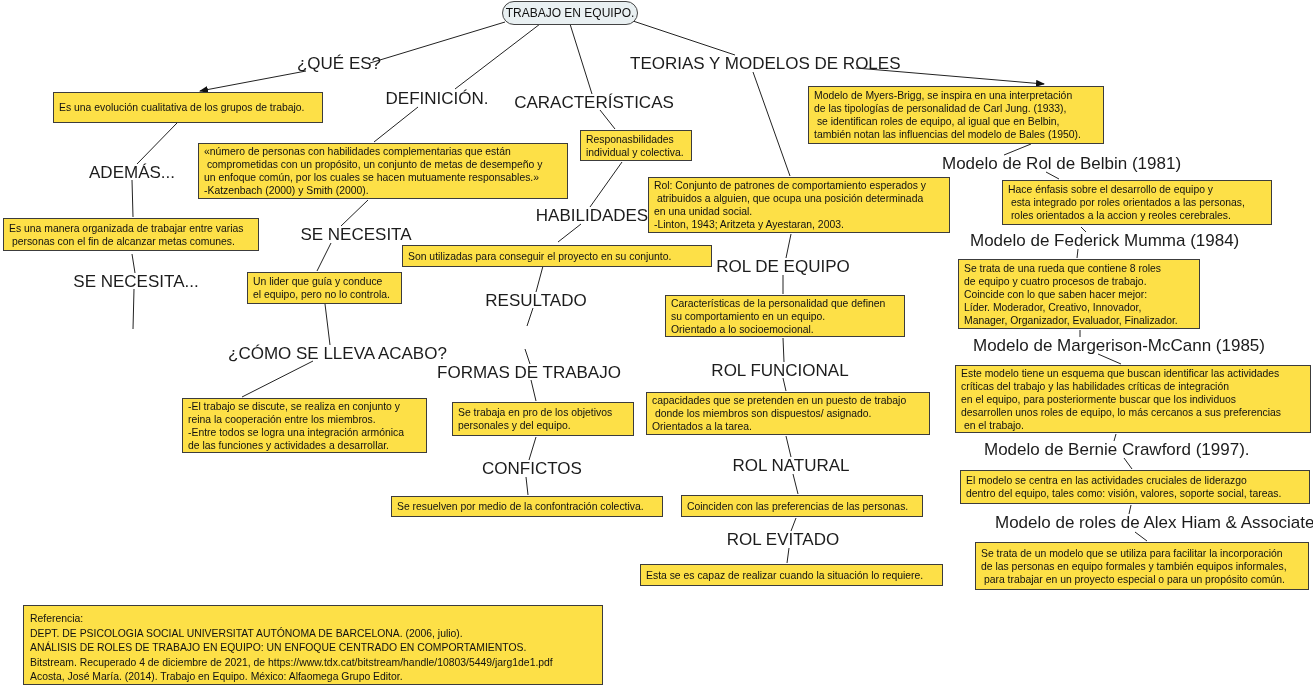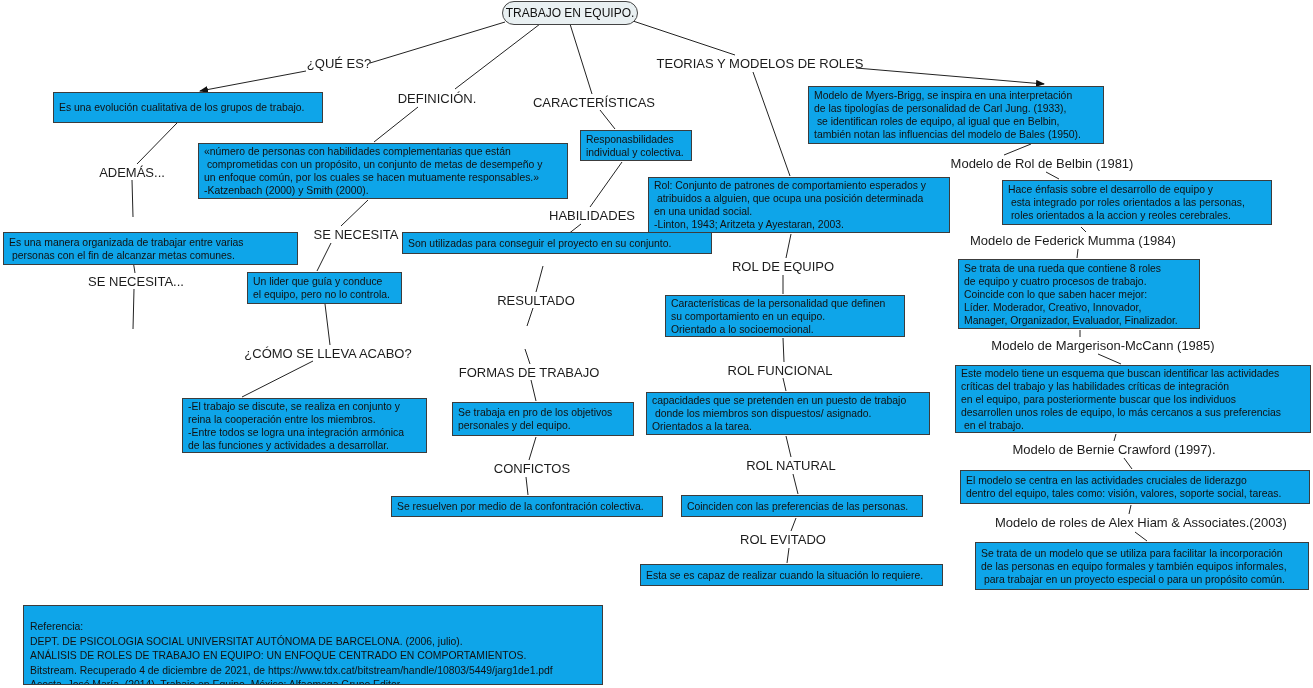--- a/index.html
+++ b/index.html
@@ -1,26 +1,26 @@
 <!DOCTYPE html>
 <html><head>
 <meta charset="utf-8">
 <style>
   html,body{margin:0;padding:0;background:#fff;}
   #stage{position:relative;width:1313px;height:688px;background:#ffffff;overflow:hidden;
          font-family:"Liberation Sans",sans-serif;}
   #edges{position:absolute;left:0;top:0;z-index:1;}
   .node{position:absolute;box-sizing:border-box;z-index:2;color:#111;}
-  .box{background:#0ea5e9;border:1px solid #3c3c3c;font-size:10.4px;line-height:13px;
+  .box{background:#fde047;border:1px solid #3c3c3c;font-size:10.4px;line-height:13px;
        white-space:pre;display:flex;align-items:center;justify-content:flex-start;
        padding:1px 5px;overflow:hidden;}
-  .label{font-size:13px;line-height:14px;text-align:center;white-space:nowrap;color:#1c1c1c;}
+  .label{font-size:17px;line-height:14px;text-align:center;white-space:nowrap;color:#1c1c1c;}
   .oval{background:#e9f0f2;border:1.5px solid #444;border-radius:12px;font-size:12px;
         display:flex;align-items:center;justify-content:center;white-space:nowrap;}
-  .ref{align-items:flex-start;line-height:14.5px;padding:14px 6px;}
+  .ref{align-items:flex-start;line-height:14.5px;padding:6px 6px;}
 </style>
 </head>
 <body>
 
 <div id="stage">
 
   <svg id="edges" width="1313" height="688">
     <defs>
       <marker id="arr" markerWidth="10" markerHeight="8" refX="8" refY="3.5" orient="auto">
         <polygon points="0 0, 9 3.5, 0 7" fill="#111"></polygon>
@@ -75,41 +75,41 @@
 
   <div class="node oval" style="left:502px;top:1px;width:136px;height:24px">TRABAJO EN EQUIPO.</div>
 
   <div class="node label" style="left:239px;top:57px;width:200px">¿QUÉ ES?</div>
   <div class="node label" style="left:337px;top:92px;width:200px">DEFINICIÓN.</div>
   <div class="node label" style="left:494px;top:96px;width:200px">CARACTERÍSTICAS</div>
   <div class="node label" style="left:630px;top:57px;width:260px">TEORIAS Y MODELOS DE ROLES</div>
 
   <div class="node box" style="left:53px;top:92px;width:270px;height:31px">Es una evolución cualitativa de los grupos de trabajo.</div>
   <div class="node label" style="left:32px;top:166px;width:200px">ADEMÁS...</div>
-  <div class="node box" style="left:3px;top:232px;width:295px;height:33px">Es una manera organizada de trabajar entre varias
+  <div class="node box" style="left:3px;top:218px;width:256px;height:33px">Es una manera organizada de trabajar entre varias
  personas con el fin de alcanzar metas comunes.</div>
   <div class="node label" style="left:36px;top:275px;width:200px">SE NECESITA...</div>
 
   <div class="node box" style="left:198px;top:143px;width:370px;height:56px">«número de personas con habilidades complementarias que están
  comprometidas con un propósito, un conjunto de metas de desempeño y
 un enfoque común, por los cuales se hacen mutuamente responsables.»
 -Katzenbach (2000) y Smith (2000).</div>
   <div class="node label" style="left:256px;top:228px;width:200px">SE NECESITA</div>
   <div class="node box" style="left:247px;top:272px;width:155px;height:32px">Un lider que guía y conduce
 el equipo, pero no lo controla.</div>
   <div class="node label" style="left:228px;top:347px;width:200px">¿CÓMO SE LLEVA ACABO?</div>
   <div class="node box" style="left:182px;top:398px;width:245px;height:55px">-El trabajo se discute, se realiza en conjunto y
 reina la cooperación entre los miembros.
 -Entre todos se logra una integración armónica
 de las funciones y actividades a desarrollar.</div>
 
   <div class="node box" style="left:580px;top:130px;width:112px;height:31px">Responasbilidades
 individual y colectiva.</div>
   <div class="node label" style="left:492px;top:209px;width:200px">HABILIDADES</div>
-  <div class="node box" style="left:402px;top:232px;width:310px;height:22px">Son utilizadas para conseguir el proyecto en su conjunto.</div>
+  <div class="node box" style="left:402px;top:245px;width:310px;height:22px">Son utilizadas para conseguir el proyecto en su conjunto.</div>
   <div class="node label" style="left:436px;top:294px;width:200px">RESULTADO</div>
   <div class="node label" style="left:429px;top:366px;width:200px">FORMAS DE TRABAJO</div>
   <div class="node box" style="left:452px;top:402px;width:182px;height:34px">Se trabaja en pro de los objetivos
 personales y del equipo.</div>
   <div class="node label" style="left:432px;top:462px;width:200px">CONFICTOS</div>
   <div class="node box" style="left:391px;top:496px;width:272px;height:21px">Se resuelven por medio de la confontración colectiva.</div>
 
   <div class="node box" style="left:648px;top:177px;width:302px;height:56px">Rol: Conjunto de patrones de comportamiento esperados y
  atribuidos a alguien, que ocupa una posición determinada
 en una unidad social.

